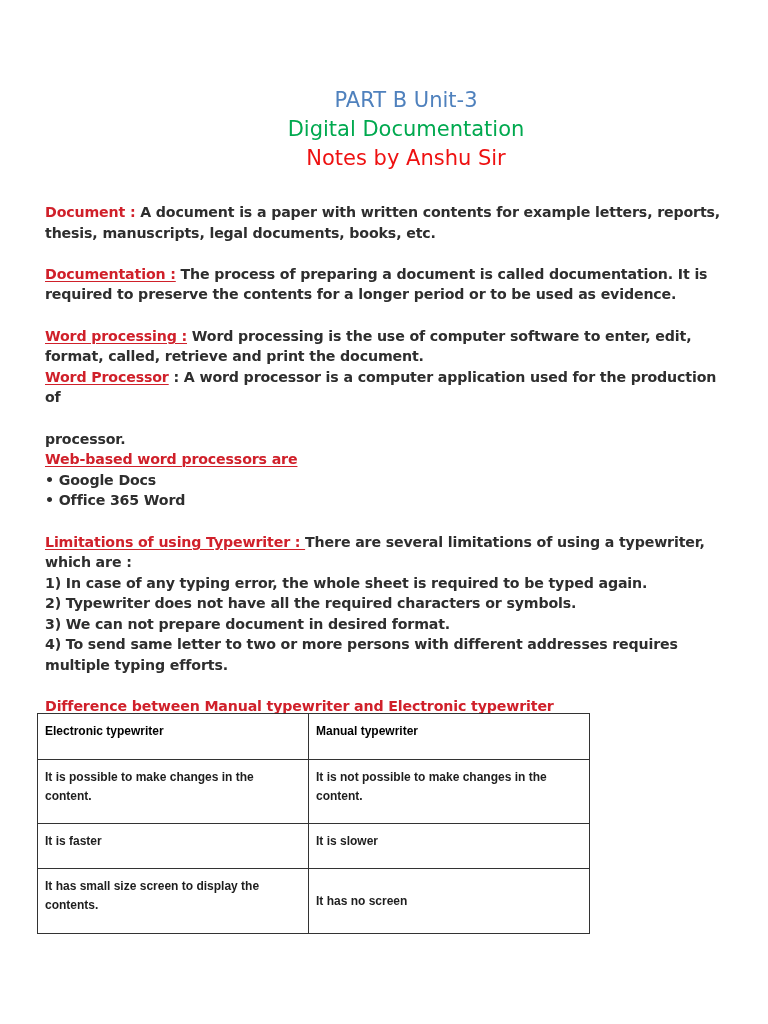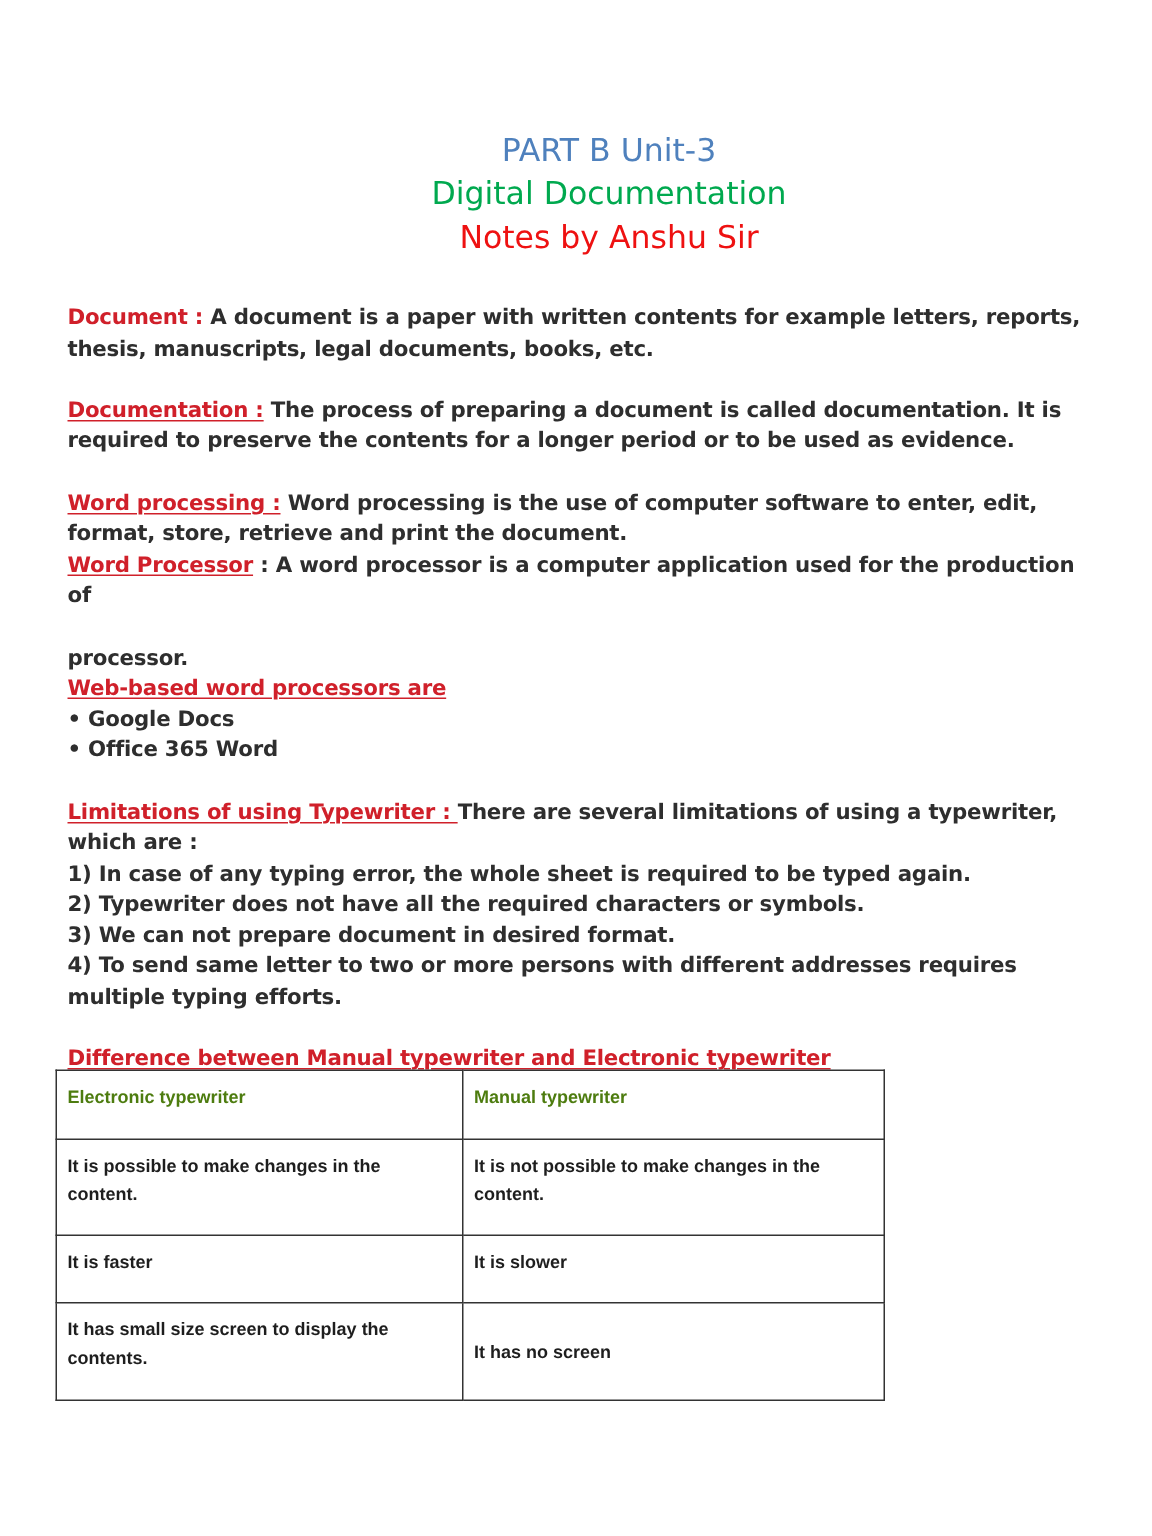--- a/index.html
+++ b/index.html
@@ -14,21 +14,21 @@
   .body { position: absolute; left: 45px; top: 202px; width: 690px;
           font-size: 14.2px; line-height: 20.6px; font-weight: bold; color: #2e2e2e; letter-spacing: -0.15px; }
   .para { margin: 0; }
   .gap { height: 20.6px; }
   .lbl { color: #d0202a; }
   .ul { text-decoration: underline; text-decoration-thickness: 1px; text-underline-offset: 2px; }
   table.cmp { position: absolute; left: 37px; top: 713px; width: 553px; border-collapse: collapse;
               font-family: "Liberation Sans", sans-serif; font-size: 12px; font-weight: bold; color: #1e1e1e; }
   table.cmp td { border: 1.5px solid #333; vertical-align: top; padding: 8px 7px 0 7px; line-height: 19px; }
   table.cmp td.c1 { width: 256px; }
-  table.cmp tr.h td { height: 37px; color: #4d7c0f; }
+  table.cmp tr.h td { height: 37px; color: #000000; }
   table.cmp tr.r1 td { height: 55px; }
   table.cmp tr.r2 td { height: 36px; }
   table.cmp tr.r3 td { height: 56px; }
   table.cmp tr.r3 td.mid { vertical-align: middle; padding-top: 0; }
 </style>
 </head>
 <body>
 
 <div class="page">
 
@@ -39,21 +39,21 @@
   </div>
 
   <div class="body">
 
     <p class="para"><span class="lbl">Document :</span><span> A document is a paper with written contents for example letters, reports,</span><br><span>thesis, manuscripts, legal documents, books, etc.</span></p>
     <div class="gap"></div>
 
     <p class="para"><span class="lbl ul">Documentation :</span><span> The process of preparing a document is called documentation. It is</span><br><span>required to preserve the contents for a longer period or to be used as evidence.</span></p>
     <div class="gap"></div>
 
-    <p class="para"><span class="lbl ul">Word processing :</span><span> Word processing is the use of computer software to enter, edit,</span><br><span>format, store, retrieve and print the document.</span></p>
+    <p class="para"><span class="lbl ul">Word processing :</span><span> Word processing is the use of computer software to enter, edit,</span><br><span>format, called, retrieve and print the document.</span></p>
 
     <p class="para"><span class="lbl ul">Word Processor</span><span> : A word processor is a computer application used for the production of</span><br><br><span>processor.</span></p>
 
     <p class="para"><span class="lbl ul">Web-based word processors are</span><br><span>• Google Docs</span><br><span>• Office 365 Word</span><br></p>
     <div class="gap"></div>
 
     <p class="para"><span class="lbl ul">Limitations of using Typewriter : </span><span>There are several limitations of using a typewriter,</span><br><span>which are :</span><br><span>1) In case of any typing error, the whole sheet is required to be typed again.</span><br><span>2) Typewriter does not have all the required characters or symbols.</span><br><span>3) We can not prepare document in desired format.</span><br><span>4) To send same letter to two or more persons with different addresses requires</span><br><span>multiple typing efforts.</span></p>
     <div class="gap"></div>
 
     <p class="para"><span class="lbl ul">Difference between Manual typewriter and Electronic typewriter</span></p>

